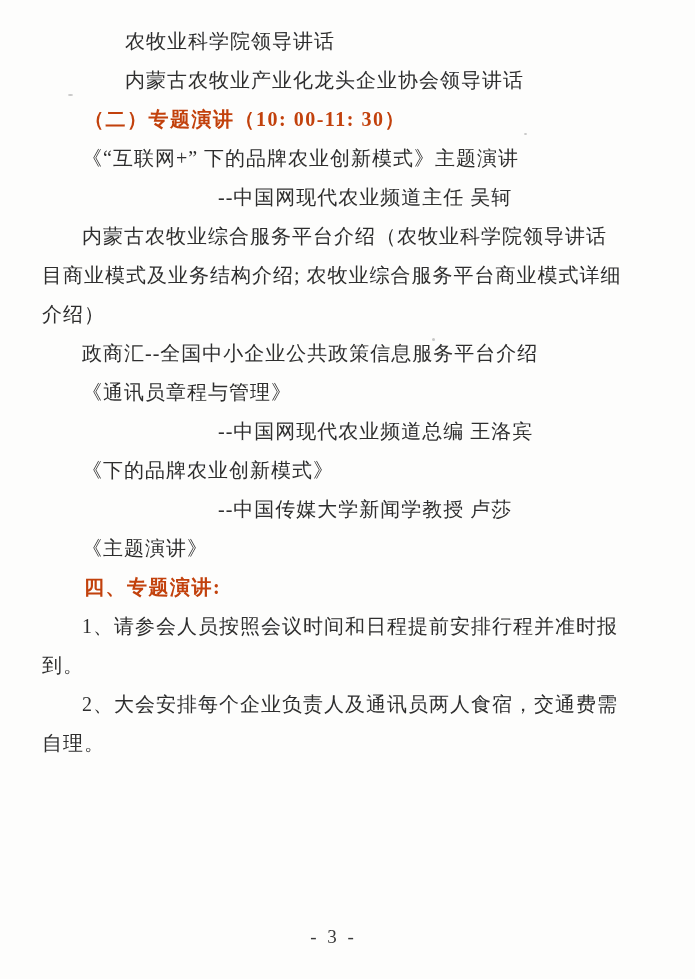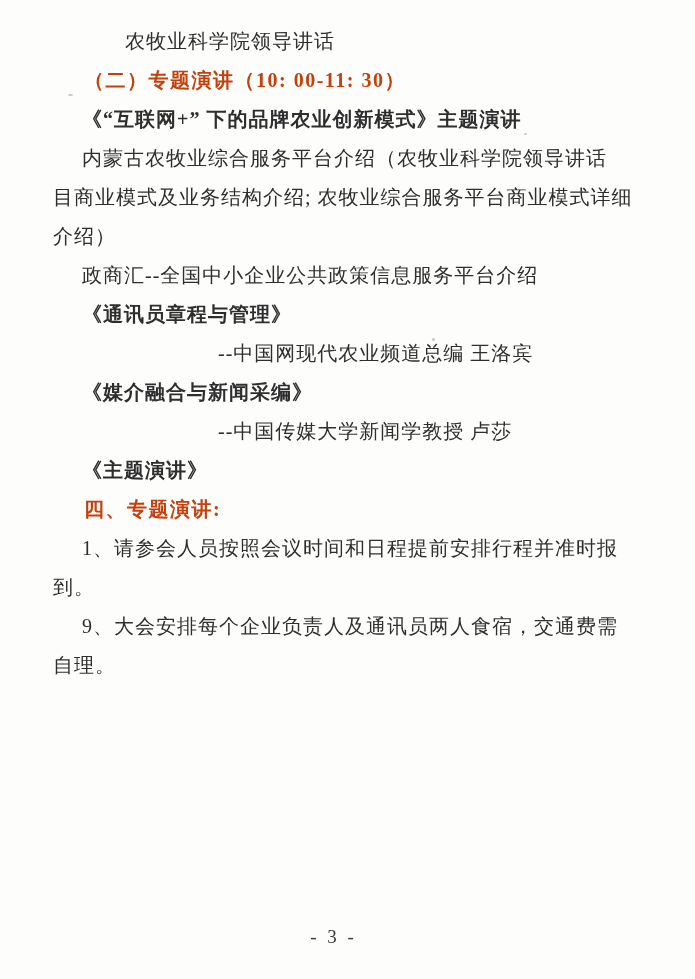--- a/index.html
+++ b/index.html
@@ -29,25 +29,25 @@
     letter-spacing: 1px;
     white-space: nowrap;
     color: #2e2e2e;
   }
   .doc-line.heading {
     font-weight: 700;
     margin-left: 48px;
     letter-spacing: 1.5px;
     color: #c2410c;
   }
-  .doc-line.title       { margin-left: 46px; font-weight: bold; }
+  .doc-line.title       { margin-left: 46px; }
   .doc-line.item        { margin-left: 89px; }
   .doc-line.speaker     { margin-left: 182px; }
   .doc-line.para-indent { margin-left: 46px; }
-  .doc-line.flush       { margin-left: 17px; }
+  .doc-line.flush       { margin-left: 6px; }
   .page-number {
     position: absolute;
     top: 926px;
     left: 0;
     width: 100%;
     text-align: center;
     font-size: 19px;
     letter-spacing: 3px;
     color: #3a3a3a;
     transform: translateX(-14px);
@@ -61,34 +61,36 @@
   .speck.s1 { left: 68px;  top: 94px;  width: 5px; height: 2px; }
   .speck.s2 { left: 432px; top: 338px; width: 3px; height: 3px; }
   .speck.s3 { left: 524px; top: 133px; width: 3px; height: 2px; }
 </style>
 </head>
 <body>
 
 <div class="page">
   <div class="doc" id="doc-lines">
       <div class="doc-line item">农牧业科学院领导讲话</div>
+      <div class="doc-line item">内蒙古农牧业产业化龙头企业协会领导讲话</div>
       <div class="doc-line heading">（二）专题演讲（10: 00-11: 30）</div>
       <div class="doc-line title">《“互联网+” 下的品牌农业创新模式》主题演讲</div>
+      <div class="doc-line speaker">--中国网现代农业频道主任 吴轲</div>
       <div class="doc-line para-indent">内蒙古农牧业综合服务平台介绍（农牧业科学院领导讲话</div>
       <div class="doc-line flush">目商业模式及业务结构介绍; 农牧业综合服务平台商业模式详细</div>
       <div class="doc-line flush">介绍）</div>
       <div class="doc-line para-indent">政商汇--全国中小企业公共政策信息服务平台介绍</div>
       <div class="doc-line title">《通讯员章程与管理》</div>
       <div class="doc-line speaker">--中国网现代农业频道总编 王洛宾</div>
-      <div class="doc-line title">《媒介融合与新闻采编》</div>
+      <div class="doc-line title">《下的品牌农业创新模式》</div>
       <div class="doc-line speaker">--中国传媒大学新闻学教授 卢莎</div>
       <div class="doc-line title">《主题演讲》</div>
       <div class="doc-line heading">四、专题演讲:</div>
       <div class="doc-line para-indent">1、请参会人员按照会议时间和日程提前安排行程并准时报</div>
       <div class="doc-line flush">到。</div>
-      <div class="doc-line para-indent">9、大会安排每个企业负责人及通讯员两人食宿，交通费需</div>
+      <div class="doc-line para-indent">2、大会安排每个企业负责人及通讯员两人食宿，交通费需</div>
       <div class="doc-line flush">自理。</div>
     </div>
   <div class="page-number">- 3 -</div>
   <div class="speck s1"></div>
   <div class="speck s2"></div>
   <div class="speck s3"></div>
 </div>
 
 </body></html>

